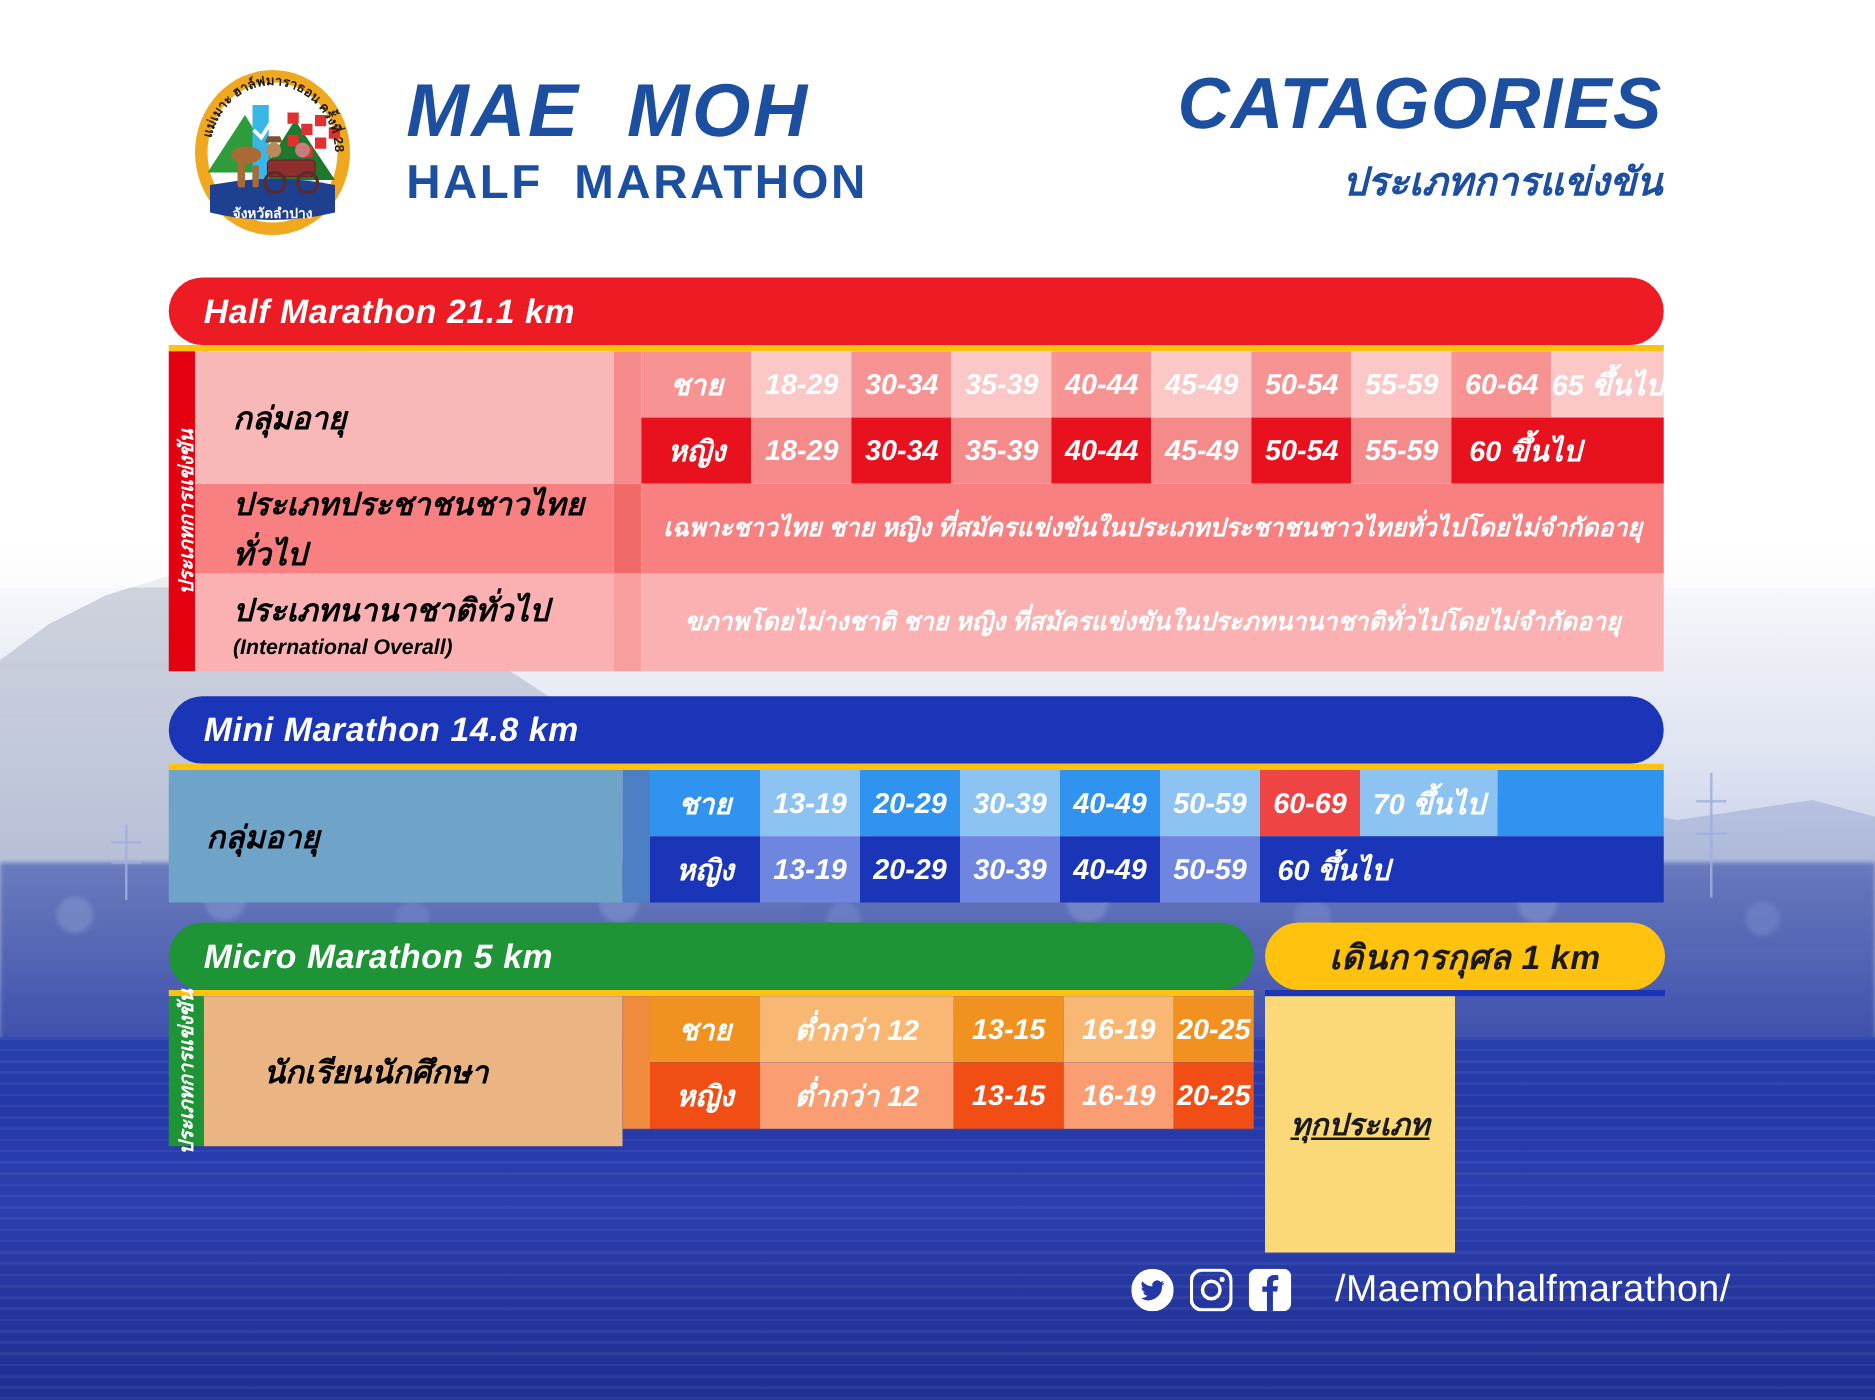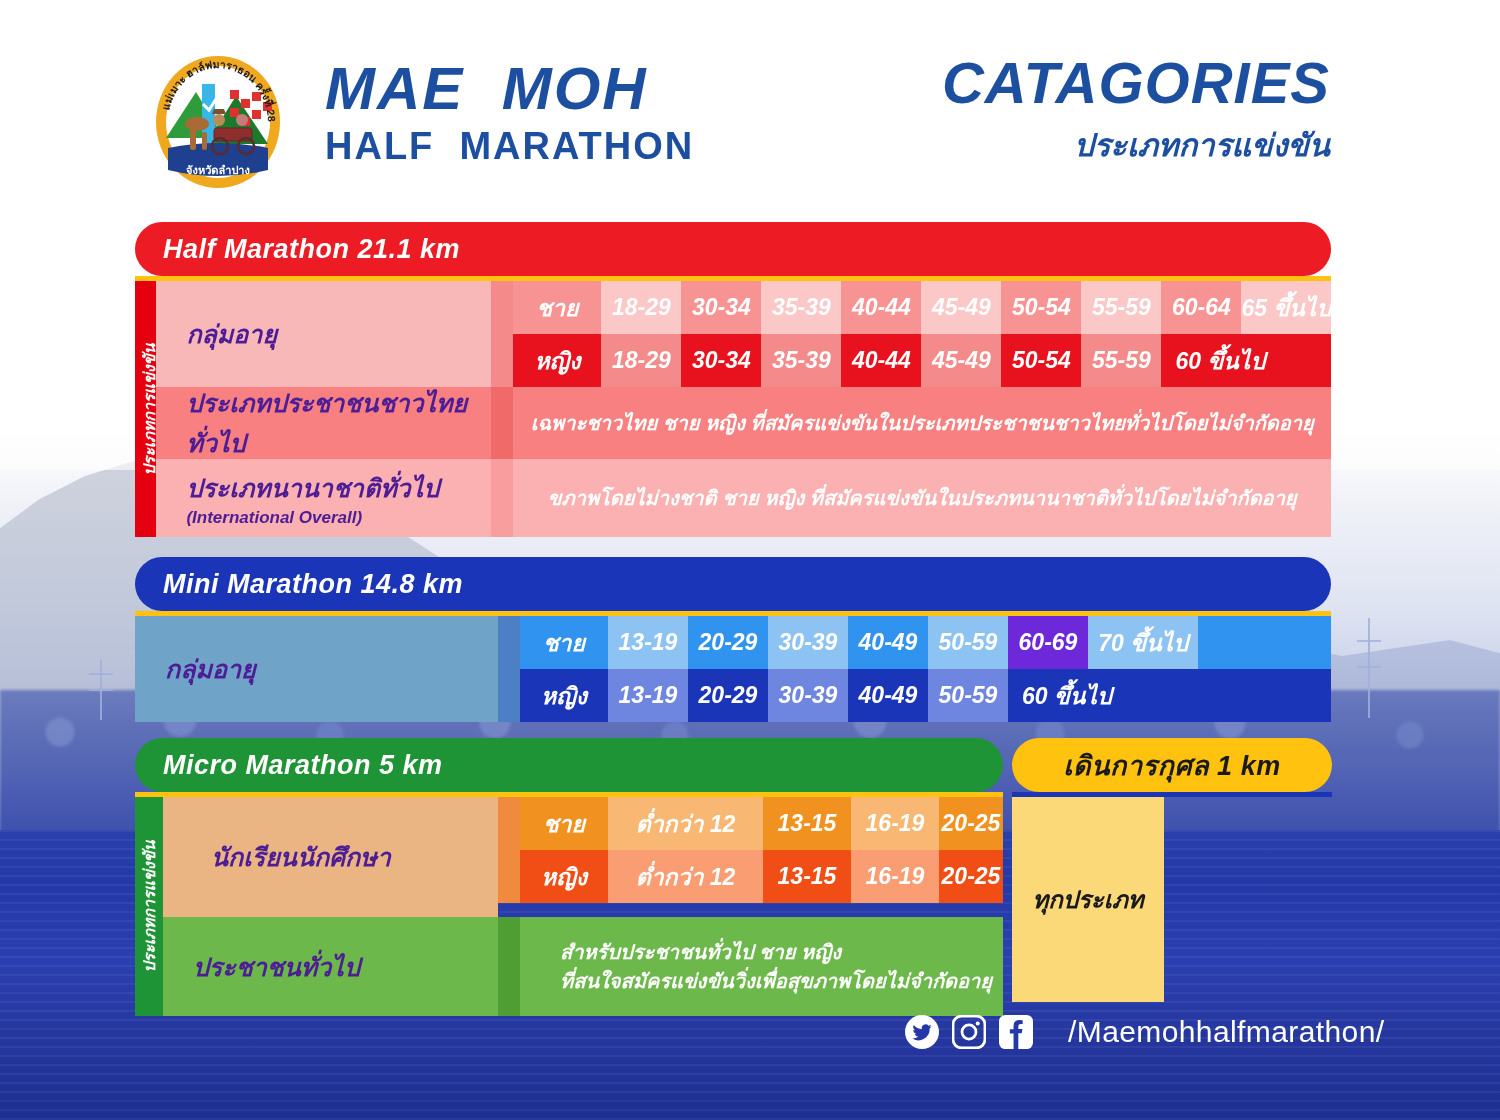--- a/index.html
+++ b/index.html
@@ -127,21 +127,21 @@
   }
 
   .grid-row { display: flex; }
   .cell {
     display: flex; align-items: center; justify-content: center;
     color: #fff; font-size: 23px; font-style: italic; font-weight: 600;
     white-space: nowrap;
   }
   .cat-name {
     display:flex; align-items:center;
-    color:#4c1d95; font-size: 25px; font-style: italic; font-weight: 600;
+    color:#000000; font-size: 25px; font-style: italic; font-weight: 600;
     padding-left: 30px;
   }
   .cat-name small { font-size: 17px; display:block; }
   .desc {
     display:flex; align-items:center; justify-content:center;
     color:#fff; font-size: 20px; font-style: italic; font-weight: 600;
     text-align:center; line-height: 1.45;
   }
   .desc.left { justify-content:flex-start; padding-left: 40px; text-align:left; }
 
@@ -168,21 +168,21 @@
   #charity { left: 1012px; top: 738px; width: 320px; }
   #charity .block-head {
     height: 54px; background: #ffc20e; color: #1a1a1a;
     justify-content: center; padding-left: 0; font-size: 27px;
   }
   #charity .rule { background: #1b35b8; height: 5px; }
   #charity .body { display:flex; height: 205px; }
   #charity .c1 {
     flex: 0 0 152px; background: #fcd978; display:flex;
     align-items:center; justify-content:center;
-    font-size: 24px; font-style: italic; color:#1a1a1a; font-weight:600;
+    font-size: 24px; font-style: italic; color:#1a1a1a; font-weight:600;text-decoration:underline;
   }
   #charity .c2 {
     flex: 1; background: #e8b71b; display:flex; flex-direction:column;
     align-items:center; justify-content:center; text-align:center;
     font-size: 25px; font-style: italic; color:#1a1a1a; font-weight:700;
     line-height: 1.35;
   }
 
   
   .footer {
@@ -334,21 +334,21 @@
       <div class="cat-name" style="flex:0 0 363px;height:106px;background:#6fa3c8;">กลุ่มอายุ</div>
       <div style="flex:0 0 22px;height:106px;background:#4d7fc4;"></div>
       <div style="flex:1;">
         <div class="grid-row">
           <div class="cell" style="flex:0 0 88px;height:53px;background:#2f93ef;">ชาย</div>
           <div class="cell" style="flex:0 0 80px;height:53px;background:#8dc3f2;">13-19</div>
           <div class="cell" style="flex:0 0 80px;height:53px;background:#2f93ef;">20-29</div>
           <div class="cell" style="flex:0 0 80px;height:53px;background:#8dc3f2;">30-39</div>
           <div class="cell" style="flex:0 0 80px;height:53px;background:#2f93ef;">40-49</div>
           <div class="cell" style="flex:0 0 80px;height:53px;background:#8dc3f2;">50-59</div>
-          <div class="cell" style="flex:0 0 80px;height:53px;background:#6d28d9;">60-69</div>
+          <div class="cell" style="flex:0 0 80px;height:53px;background:#ef4444;">60-69</div>
           <div class="cell" style="flex:0 0 110px;height:53px;background:#8dc3f2;">70 ขึ้นไป</div>
           <div class="cell" style="flex:1;height:53px;background:#2f93ef;"></div>
         </div>
         <div class="grid-row">
           <div class="cell" style="flex:0 0 88px;height:53px;background:#1b35b8;">หญิง</div>
           <div class="cell" style="flex:0 0 80px;height:53px;background:#6f86e0;">13-19</div>
           <div class="cell" style="flex:0 0 80px;height:53px;background:#1b35b8;">20-29</div>
           <div class="cell" style="flex:0 0 80px;height:53px;background:#6f86e0;">30-39</div>
           <div class="cell" style="flex:0 0 80px;height:53px;background:#1b35b8;">40-49</div>
           <div class="cell" style="flex:0 0 80px;height:53px;background:#6f86e0;">50-59</div>
@@ -383,30 +383,20 @@
             <div class="grid-row">
               <div class="cell" style="flex:0 0 88px;height:53px;background:#f04e14;">หญิง</div>
               <div class="cell" style="flex:0 0 155px;height:53px;background:#fa9d72;">ต่ำกว่า 12</div>
               <div class="cell" style="flex:0 0 88px;height:53px;background:#f04e14;">13-15</div>
               <div class="cell" style="flex:0 0 88px;height:53px;background:#fa9d72;">16-19</div>
               <div class="cell" style="flex:1;height:53px;background:#f04e14;">20-25</div>
             </div>
           </div>
         </div>
 
-        <div class="grid-row">
-          <div class="cat-name" style="flex:0 0 335px;height:99px;background:#6cb84a;">ประชาชนทั่วไป</div>
-          <div style="flex:0 0 22px;height:99px;background:#4f9e33;"></div>
-          <div class="desc left" style="flex:1;height:99px;background:#6cb84a;">
-            <div>
-              <div>สำหรับประชาชนทั่วไป ชาย หญิง</div>
-              <div>ที่สนใจสมัครแข่งขันวิ่งเพื่อสุขภาพโดยไม่จำกัดอายุ</div>
-            </div>
-          </div>
-        </div>
 
       </div>
     </div>
   </div>
 
   <div class="block" id="charity">
     <div class="block-head">เดินการกุศล  1 km</div>
     <div class="rule"></div>
     <div class="body">
       <div class="c1">ทุกประเภท</div>

